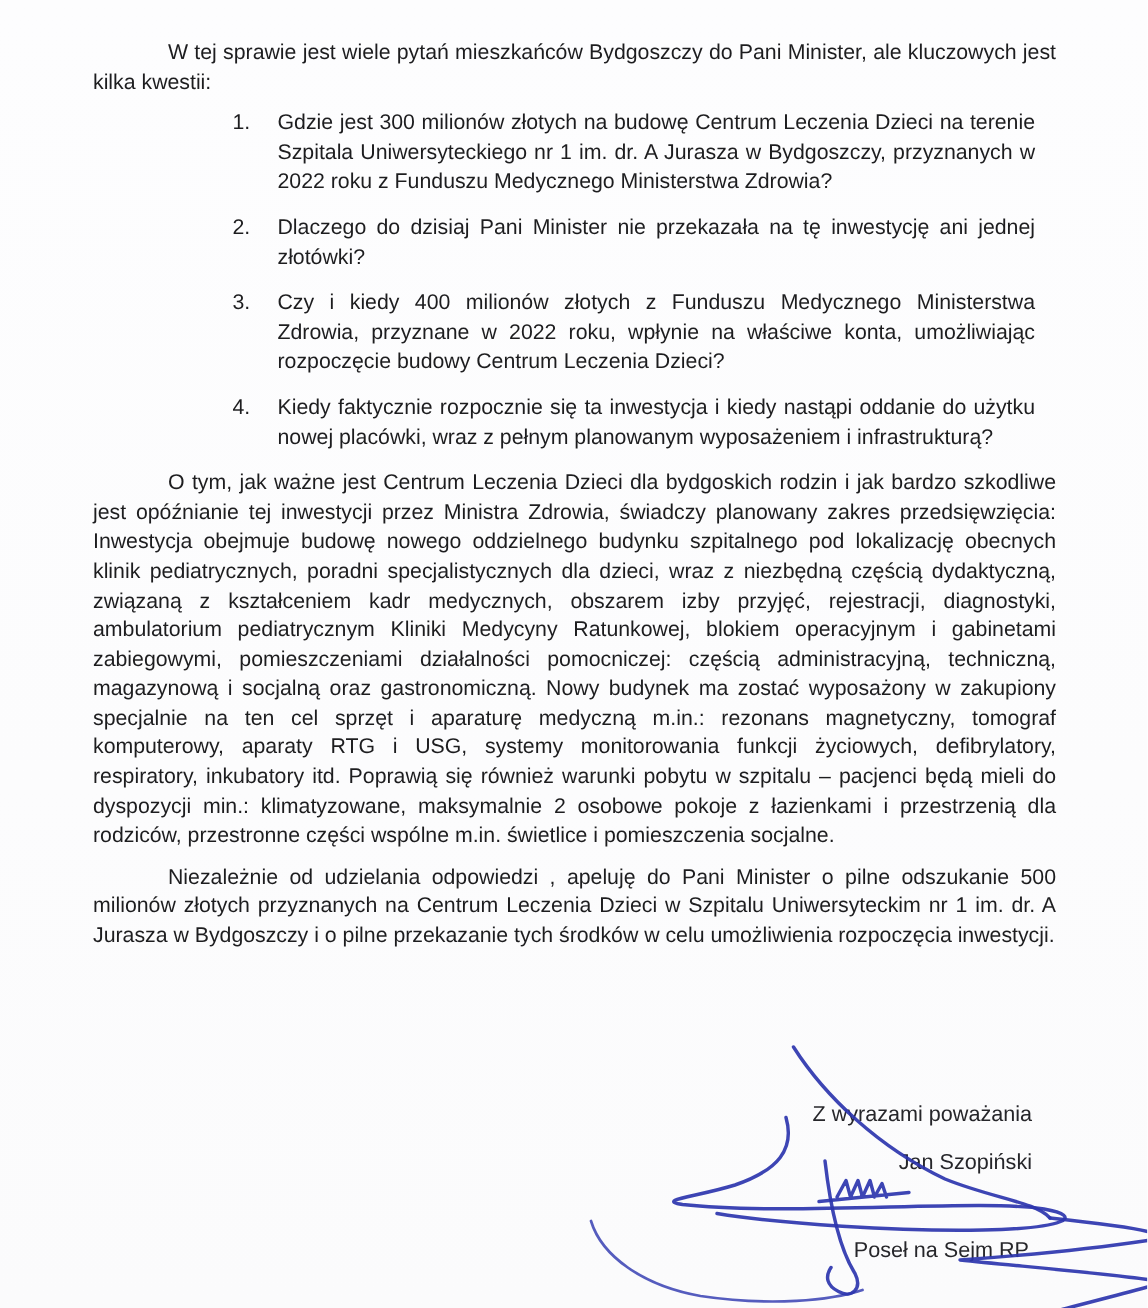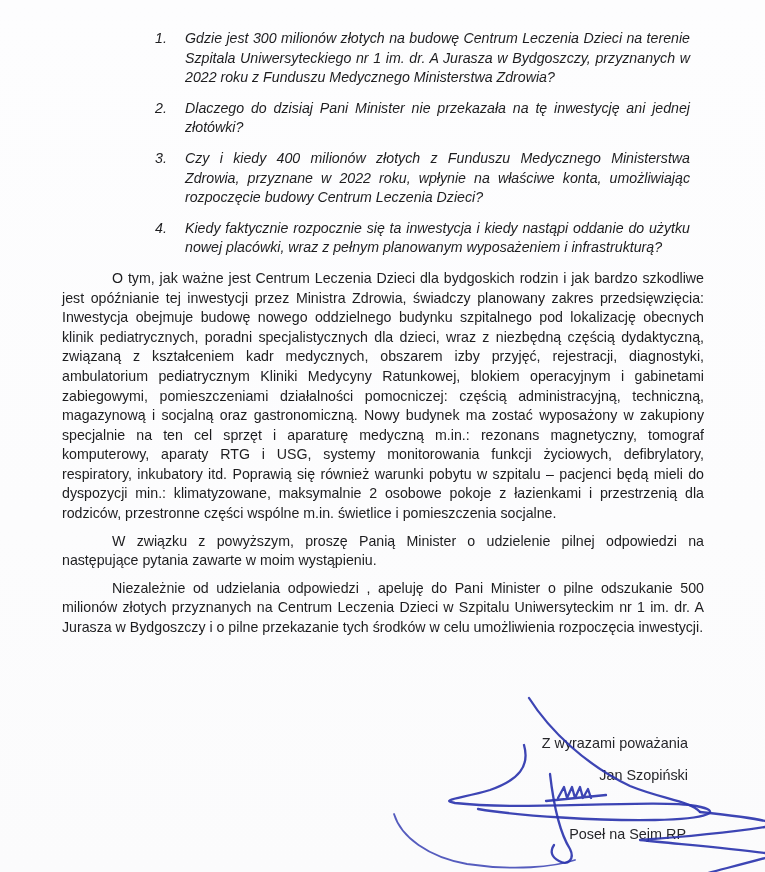--- a/index.html
+++ b/index.html
@@ -23,21 +23,20 @@
   }
   .para {
     margin: 0 0 8px 0;
     text-indent: 50px;
   }
   ol.questions {
     list-style: none;
     counter-reset: q;
     margin: 3px 0 10px 0;
     padding: 0 14px 0 123px;
-    font-style: italic;
   }
   ol.questions li {
     counter-increment: q;
     position: relative;
     margin-bottom: 11px;
     text-align: justify;
   }
   ol.questions li::before {
     content: counter(q) ".";
     position: absolute;
@@ -72,31 +71,31 @@
   }
   .signature-svg path.thin { stroke-width: 1.8; opacity: 0.8; }
 </style>
 </head>
 <body>
 
 <div class="page">
 
   <div class="content">
 
+    <p class="para">W tej sprawie jest wiele pytań mieszkańców Bydgoszczy do Pani Minister, ale kluczowych jest kilka kwestii:</p>
 
     <ol class="questions">
       <li>Gdzie jest 300 milionów złotych na budowę Centrum Leczenia Dzieci na terenie Szpitala Uniwersyteckiego nr 1 im. dr. A Jurasza w Bydgoszczy, przyznanych w 2022 roku z Funduszu Medycznego Ministerstwa Zdrowia?</li>
       <li>Dlaczego do dzisiaj Pani Minister nie przekazała na tę inwestycję ani jednej złotówki?</li>
       <li>Czy i kiedy 400 milionów złotych z Funduszu Medycznego Ministerstwa Zdrowia, przyznane w 2022 roku,  wpłynie na właściwe konta, umożliwiając rozpoczęcie budowy Centrum Leczenia Dzieci?</li>
       <li>Kiedy faktycznie rozpocznie się ta inwestycja i kiedy nastąpi oddanie do użytku nowej placówki, wraz z pełnym planowanym wyposażeniem i infrastrukturą?</li>
     </ol>
 
     <p class="para">O tym, jak ważne jest Centrum Leczenia Dzieci dla bydgoskich rodzin i jak bardzo szkodliwe jest opóźnianie tej inwestycji przez Ministra Zdrowia, świadczy planowany zakres przedsięwzięcia: Inwestycja obejmuje budowę nowego oddzielnego budynku szpitalnego pod lokalizację obecnych klinik pediatrycznych, poradni specjalistycznych dla dzieci, wraz z niezbędną częścią dydaktyczną, związaną z kształceniem kadr medycznych, obszarem izby przyjęć, rejestracji, diagnostyki, ambulatorium pediatrycznym Kliniki Medycyny Ratunkowej, blokiem operacyjnym i gabinetami zabiegowymi, pomieszczeniami działalności pomocniczej: częścią administracyjną, techniczną, magazynową i socjalną oraz gastronomiczną. Nowy budynek ma zostać wyposażony w zakupiony specjalnie na ten cel sprzęt i aparaturę medyczną m.in.: rezonans magnetyczny, tomograf komputerowy, aparaty RTG i USG, systemy monitorowania funkcji życiowych, defibrylatory, respiratory, inkubatory itd. Poprawią się również warunki pobytu w szpitalu – pacjenci będą mieli do dyspozycji min.: klimatyzowane, maksymalnie 2 osobowe pokoje z łazienkami i przestrzenią dla rodziców, przestronne części wspólne m.in. świetlice i pomieszczenia socjalne.</p>
 
-    <p class="para">W związku z powyższym, proszę Panią Minister o udzielenie pilnej odpowiedzi na następujące  pytania zawarte w moim wystąpieniu.</p>
 
     <p class="para">Niezależnie od udzielania odpowiedzi , apeluję do Pani Minister o pilne odszukanie 500 milionów złotych przyznanych na Centrum Leczenia Dzieci w Szpitalu Uniwersyteckim nr 1 im. dr. A Jurasza w Bydgoszczy i o pilne przekazanie tych środków w celu umożliwienia rozpoczęcia inwestycji.</p>
 
   </div>
 
   <div class="closing-line sal">Z wyrazami poważania</div>
 
   <div class="closing-line name">Jan Szopiński</div>
 
   <div class="closing-line title">Poseł na Sejm RP</div>

